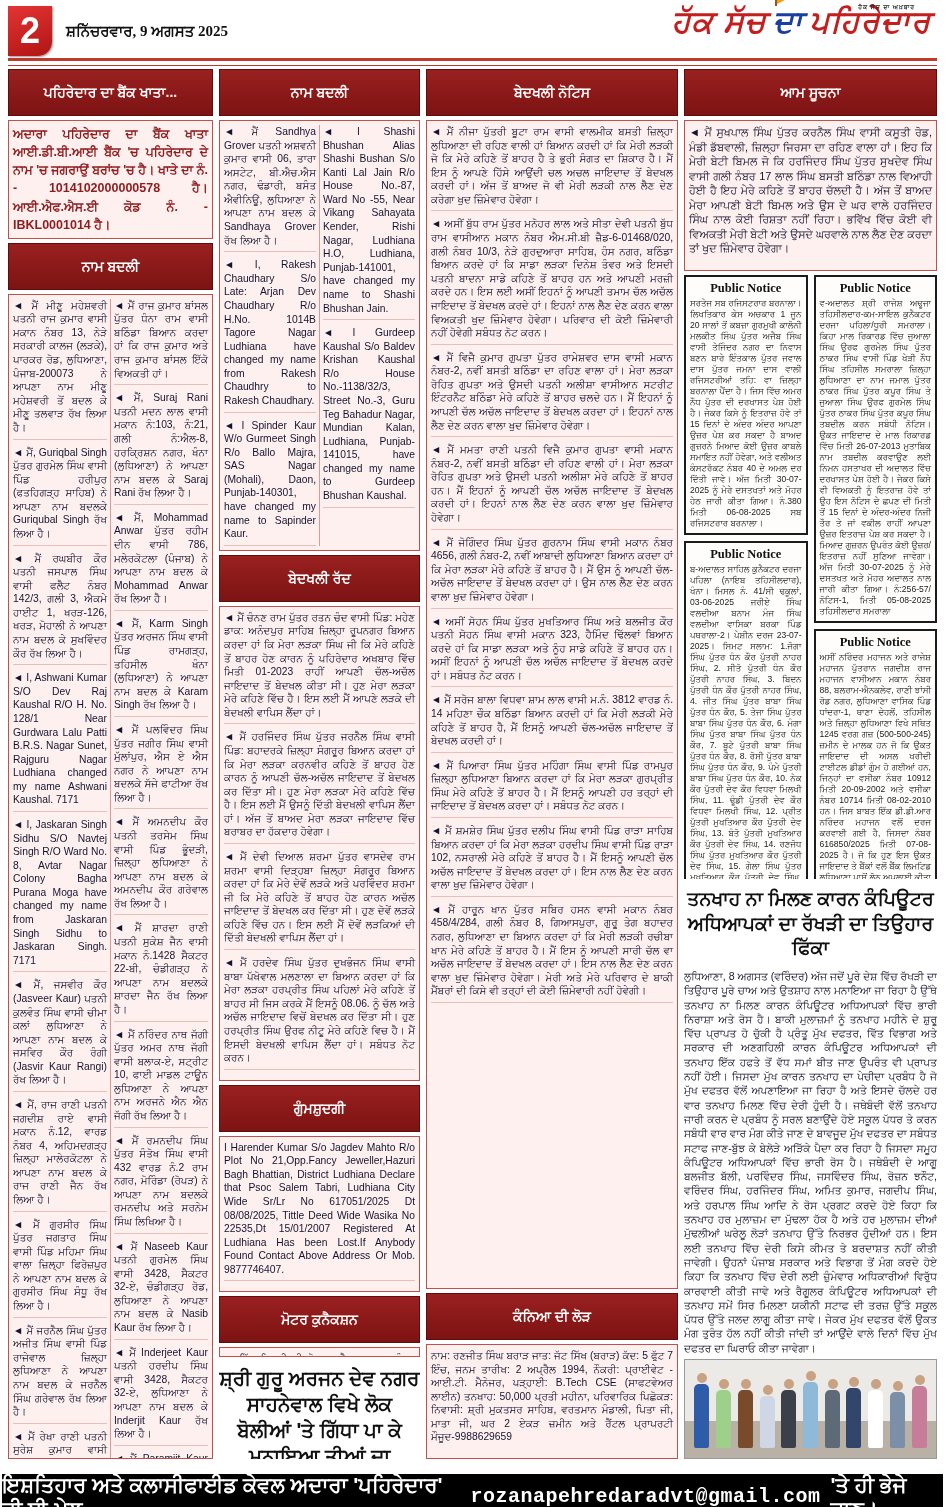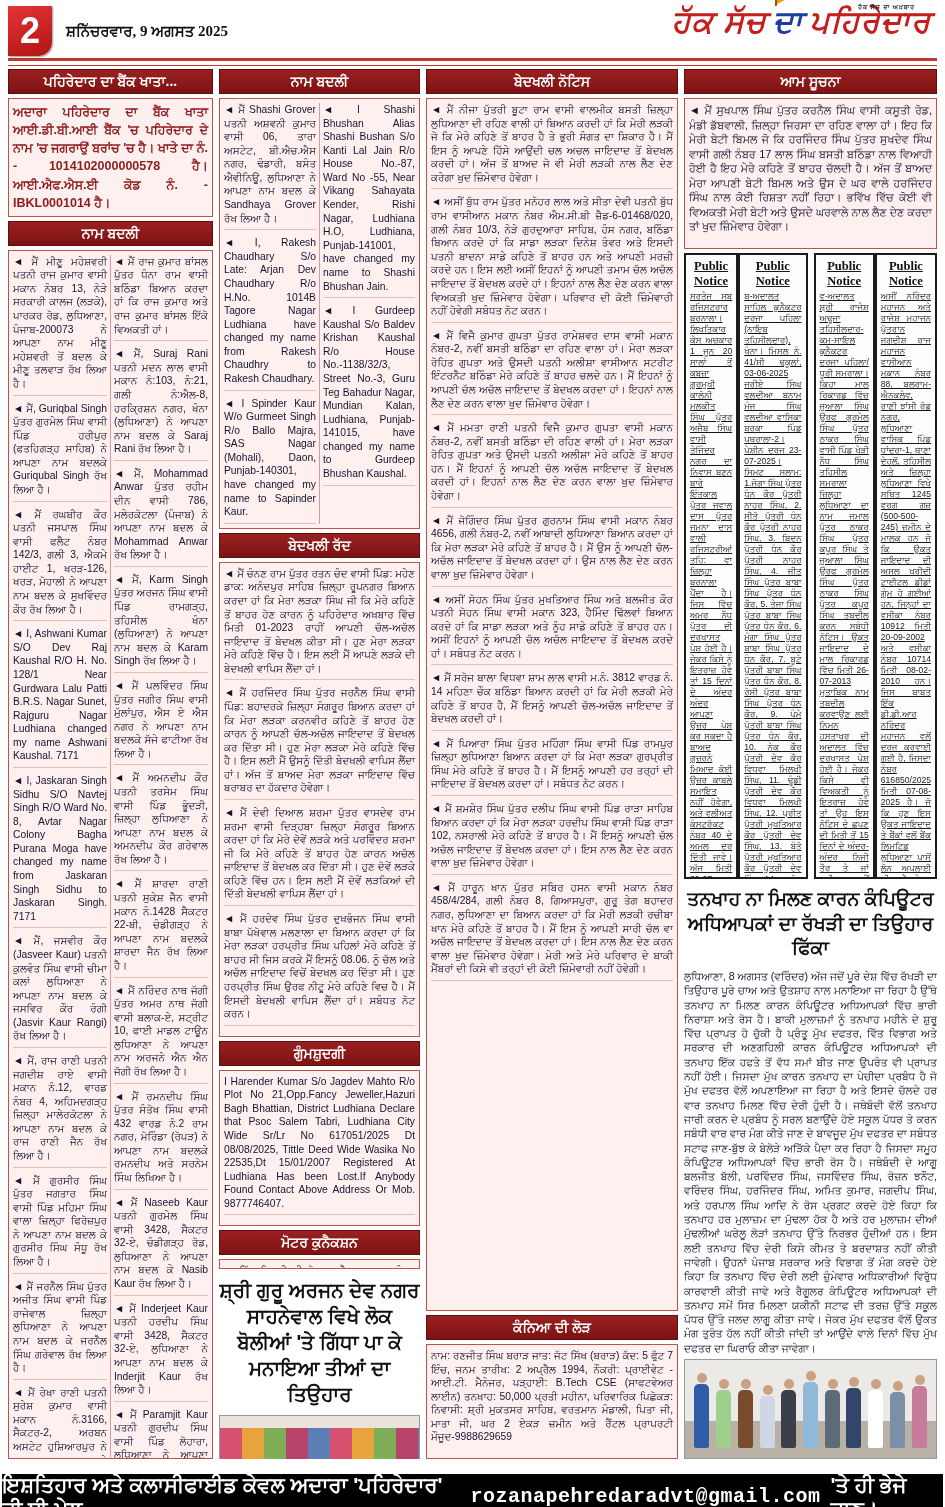--- a/index.html
+++ b/index.html
@@ -17,29 +17,29 @@
   .masthead .mid{color:#1a3fa0;position:relative;}
   .flagpole{position:absolute;top:-14px;left:2px;width:2px;height:16px;background:#8a5a1e;}
   .flagcloth{position:absolute;top:-14px;left:4px;width:0;height:0;border-top:7px solid transparent;
              border-bottom:7px solid transparent;border-left:14px solid #f39c12;}
   .tagline{position:absolute;right:16px;top:0;font-size:6px;color:#222;font-style:normal;}
   .rules{height:8px;margin:0 8px;border-top:3px solid #c0392b;border-bottom:1px solid #c0392b;}
   
   .main{height:1396px;display:grid;grid-template-columns:205px 201px 252px 253px;gap:6px;padding:3px 8px;}
   .col{overflow:hidden;height:100%;display:flex;flex-direction:column;gap:4px;}
   .sec-h{background:linear-gradient(#9a2020,#7d1313);color:#fff;text-align:center;font-weight:bold;
-         font-size:14px;padding:3px 2px;border:1px solid #5f0d0d;flex:none;}
+         font-size:14px;padding:14px 2px;border:1px solid #5f0d0d;flex:none;}
   .box{background:#fdf0ee;border:1px solid #c0504a;padding:4px;}
   .bank{color:#8e1b1e;font-weight:bold;font-size:12.5px;line-height:1.45;text-align:justify;flex:none;}
   .adflow{flex:1;overflow:hidden;}
   .cols2{column-count:2;column-gap:7px;column-rule:1px solid #d99;}
   .ad{font-size:10.3px;line-height:1.32;text-align:justify;margin:0 0 6px 0;padding-bottom:4px;
       border-bottom:1px solid #e7beba;break-inside:avoid;color:#141430;}
   .nrow{display:flex;gap:6px;flex:1;overflow:hidden;}
-  .nrow>div{flex:1;display:flex;flex-direction:row;overflow:hidden;text-decoration:underline;}
+  .nrow>div{flex:1;display:flex;flex-direction:column;gap:6px;overflow:hidden;}
   .pn{border:2px solid #1b1b1b;background:#fffdfc;padding:4px;break-inside:avoid;}
   .pn .notice-title{text-align:center;font-weight:bold;font-size:12.5px;color:#111;margin-bottom:2px;
                     font-family:"Liberation Serif",serif;}
   .pn .notice-body{font-size:8.6px;line-height:1.28;text-align:justify;color:#1c1c1c;}
   
   .headline{font-size:20px;font-weight:bold;color:#101010;text-align:center;line-height:1.3;flex:none;padding:4px 0;}
   .caption,.article{font-size:10.6px;line-height:1.35;text-align:justify;color:#15152e;overflow:hidden;}
   .photo{position:relative;flex:none;border:1px solid #999;overflow:hidden;}
   .photo-teeyan{height:148px;background:
      linear-gradient(180deg,#e9e3da 0 8%,transparent 8%),
@@ -109,21 +109,21 @@
           <div class="ad">◄ ਮੈਂ ਰਮਨਦੀਪ ਸਿੰਘ ਪੁੱਤਰ ਸੰਤੋਖ ਸਿੰਘ ਵਾਸੀ 432 ਵਾਰਡ ਨੰ.2 ਰਾਮ ਨਗਰ, ਮੋਰਿੰਡਾ (ਰੋਪੜ) ਨੇ ਆਪਣਾ ਨਾਮ ਬਦਲਕੇ ਰਮਨਦੀਪ ਅਤੇ ਸਰਨੇਮ ਸਿੰਘ ਲਿਖਿਆ ਹੈ।</div>
           <div class="ad">◄ ਮੈਂ Naseeb Kaur ਪਤਨੀ ਗੁਰਮੇਲ ਸਿੰਘ ਵਾਸੀ 3428, ਸੈਕਟਰ 32-ਏ, ਚੰਡੀਗੜ੍ਹ ਰੋਡ, ਲੁਧਿਆਣਾ ਨੇ ਆਪਣਾ ਨਾਮ ਬਦਲ ਕੇ Nasib Kaur ਰੱਖ ਲਿਆ ਹੈ।</div>
           <div class="ad">◄ ਮੈਂ Inderjeet Kaur ਪਤਨੀ ਹਰਦੀਪ ਸਿੰਘ ਵਾਸੀ 3428, ਸੈਕਟਰ 32-ਏ, ਲੁਧਿਆਣਾ ਨੇ ਆਪਣਾ ਨਾਮ ਬਦਲ ਕੇ Inderjit Kaur ਰੱਖ ਲਿਆ ਹੈ।</div>
           <div class="ad">◄ ਮੈਂ Paramjit Kaur ਪਤਨੀ ਗੁਰਦੀਪ ਸਿੰਘ ਵਾਸੀ ਪਿੰਡ ਲੋਹਾਰਾ, ਲੁਧਿਆਣਾ ਨੇ ਆਪਣਾ ਨਾਮ ਬਦਲ ਕੇ Parmjit Kaur ਰੱਖ ਲਿਆ ਹੈ।</div>
         </div>
     </div>
 
     <div class="col">
       <div class="sec-h">ਨਾਮ ਬਦਲੀ</div>
       <div class="box cols2" style="flex:none">
-          <div class="ad">◄ ਮੈਂ Shashi Grover ਪਤਨੀ ਅਸ਼ਵਨੀ ਕੁਮਾਰ ਵਾਸੀ 06, ਤਾਰਾ ਅਸਟੇਟ, ਬੀ.ਐਚ.ਐਸ ਨਗਰ, ਢੰਡਾਰੀ, ਬਸੰਤ ਐਵੀਨਿਊ, ਲੁਧਿਆਣਾ ਨੇ ਆਪਣਾ ਨਾਮ ਬਦਲ ਕੇ Sandhaya Grover ਰੱਖ ਲਿਆ ਹੈ।</div>
+          <div class="ad">◄ ਮੈਂ Sandhya Grover ਪਤਨੀ ਅਸ਼ਵਨੀ ਕੁਮਾਰ ਵਾਸੀ 06, ਤਾਰਾ ਅਸਟੇਟ, ਬੀ.ਐਚ.ਐਸ ਨਗਰ, ਢੰਡਾਰੀ, ਬਸੰਤ ਐਵੀਨਿਊ, ਲੁਧਿਆਣਾ ਨੇ ਆਪਣਾ ਨਾਮ ਬਦਲ ਕੇ Sandhaya Grover ਰੱਖ ਲਿਆ ਹੈ।</div>
           <div class="ad">◄ I, Rakesh Chaudhary S/o Late: Arjan Dev Chaudhary R/o H.No. 1014B Tagore Nagar Ludhiana have changed my name from Rakesh Chaudhry to Rakesh Chaudhary.</div>
           <div class="ad">◄ I Spinder Kaur W/o Gurmeet Singh R/o Ballo Majra, SAS Nagar (Mohali), Daon, Punjab-140301, have changed my name to Sapinder Kaur.</div>
           <div class="ad">◄ I Shashi Bhushan Alias Shashi Bushan S/o Kanti Lal Jain R/o House No.-87, Ward No -55, Near Vikang Sahayata Kender, Rishi Nagar, Ludhiana H.O, Ludhiana, Punjab-141001, have changed my name to Shashi Bhushan Jain.</div>
           <div class="ad">◄ I Gurdeep Kaushal S/o Baldev Krishan Kaushal R/o House No.-1138/32/3, Street No.-3, Guru Teg Bahadur Nagar, Mundian Kalan, Ludhiana, Punjab-141015, have changed my name to Gurdeep Bhushan Kaushal.</div>
         </div>
       <div class="sec-h">ਬੇਦਖਲੀ ਰੱਦ</div>
       <div class="box" style="flex:none">
           <div class="ad">◄ ਮੈਂ ਚੰਨਣ ਰਾਮ ਪੁੱਤਰ ਰਤਨ ਚੰਦ ਵਾਸੀ ਪਿੰਡ: ਮਹੇਣ ਡਾਕ: ਅਨੰਦਪੁਰ ਸਾਹਿਬ ਜ਼ਿਲ੍ਹਾ ਰੂਪਨਗਰ ਬਿਆਨ ਕਰਦਾ ਹਾਂ ਕਿ ਮੇਰਾ ਲੜਕਾ ਸਿੰਘ ਜੀ ਕਿ ਮੇਰੇ ਕਹਿਣੇ ਤੋਂ ਬਾਹਰ ਹੋਣ ਕਾਰਨ ਨੂੰ ਪਹਿਰੇਦਾਰ ਅਖਬਾਰ ਵਿੱਚ ਮਿਤੀ 01-2023 ਰਾਹੀਂ ਆਪਣੀ ਚੱਲ-ਅਚੱਲ ਜਾਇਦਾਦ ਤੋਂ ਬੇਦਖਲ ਕੀਤਾ ਸੀ। ਹੁਣ ਮੇਰਾ ਲੜਕਾ ਮੇਰੇ ਕਹਿਣੇ ਵਿੱਚ ਹੈ। ਇਸ ਲਈ ਮੈਂ ਆਪਣੇ ਲੜਕੇ ਦੀ ਬੇਦਖਲੀ ਵਾਪਿਸ ਲੈਂਦਾ ਹਾਂ।</div>
           <div class="ad">◄ ਮੈਂ ਹਰਜਿੰਦਰ ਸਿੰਘ ਪੁੱਤਰ ਜਰਨੈਲ ਸਿੰਘ ਵਾਸੀ ਪਿੰਡ: ਬਹਾਦਰਕੇ ਜ਼ਿਲ੍ਹਾ ਸੰਗਰੂਰ ਬਿਆਨ ਕਰਦਾ ਹਾਂ ਕਿ ਮੇਰਾ ਲੜਕਾ ਕਰਨਵੀਰ ਕਹਿਣੇ ਤੋਂ ਬਾਹਰ ਹੋਣ ਕਾਰਨ ਨੂੰ ਆਪਣੀ ਚੱਲ-ਅਚੱਲ ਜਾਇਦਾਦ ਤੋਂ ਬੇਦਖਲ ਕਰ ਦਿੱਤਾ ਸੀ। ਹੁਣ ਮੇਰਾ ਲੜਕਾ ਮੇਰੇ ਕਹਿਣੇ ਵਿੱਚ ਹੈ। ਇਸ ਲਈ ਮੈਂ ਉਸਨੂੰ ਦਿੱਤੀ ਬੇਦਖਲੀ ਵਾਪਿਸ ਲੈਂਦਾ ਹਾਂ। ਅੱਜ ਤੋਂ ਬਾਅਦ ਮੇਰਾ ਲੜਕਾ ਜਾਇਦਾਦ ਵਿੱਚ ਬਰਾਬਰ ਦਾ ਹੱਕਦਾਰ ਹੋਵੇਗਾ।</div>
           <div class="ad">◄ ਮੈਂ ਦੇਵੀ ਦਿਆਲ ਸ਼ਰਮਾ ਪੁੱਤਰ ਵਾਸਦੇਵ ਰਾਮ ਸ਼ਰਮਾ ਵਾਸੀ ਦਿੜ੍ਹਬਾ ਜ਼ਿਲ੍ਹਾ ਸੰਗਰੂਰ ਬਿਆਨ ਕਰਦਾ ਹਾਂ ਕਿ ਮੇਰੇ ਦੋਵੇਂ ਲੜਕੇ ਅਤੇ ਪਰਵਿੰਦਰ ਸ਼ਰਮਾ ਜੀ ਕਿ ਮੇਰੇ ਕਹਿਣੇ ਤੋਂ ਬਾਹਰ ਹੋਣ ਕਾਰਨ ਅਚੱਲ ਜਾਇਦਾਦ ਤੋਂ ਬੇਦਖਲ ਕਰ ਦਿੱਤਾ ਸੀ। ਹੁਣ ਦੋਵੇਂ ਲੜਕੇ ਕਹਿਣੇ ਵਿੱਚ ਹਨ। ਇਸ ਲਈ ਮੈਂ ਦੋਵੇਂ ਲੜਕਿਆਂ ਦੀ ਦਿੱਤੀ ਬੇਦਖਲੀ ਵਾਪਿਸ ਲੈਂਦਾ ਹਾਂ।</div>

